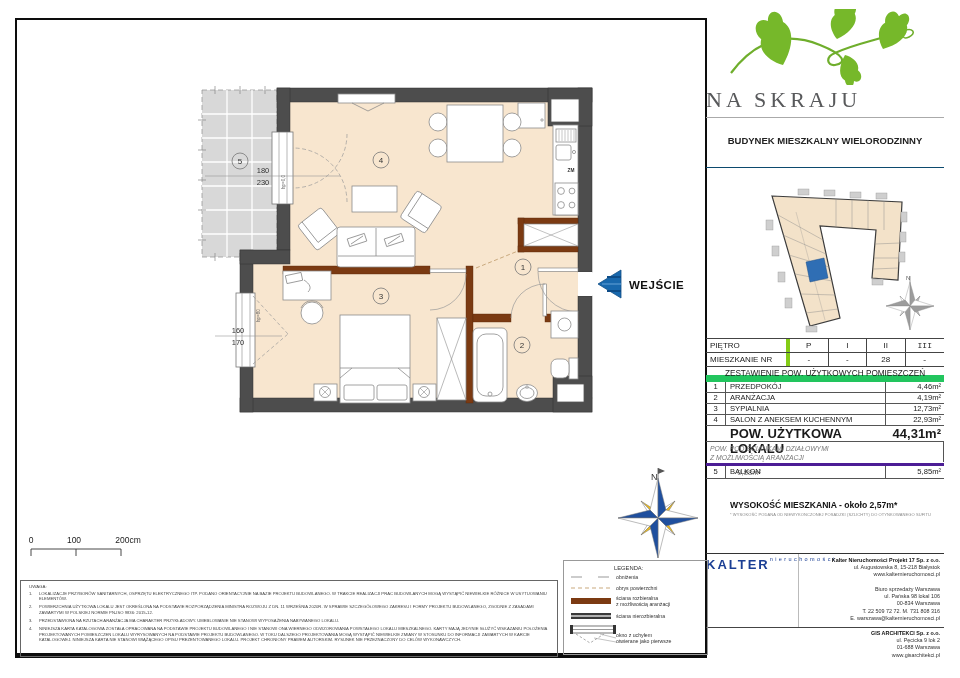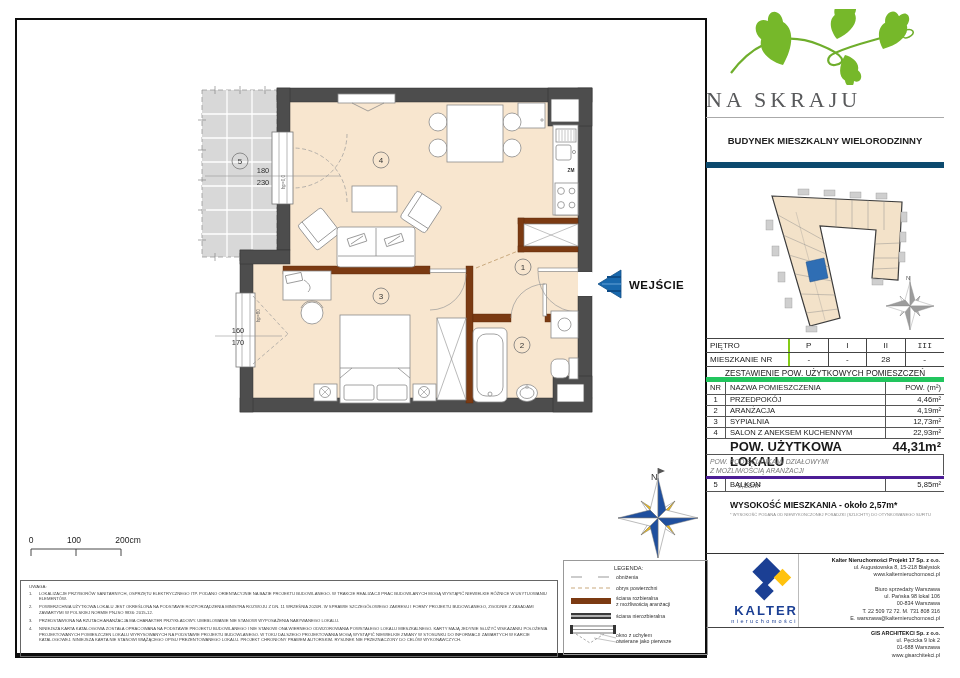--- a/index.html
+++ b/index.html
@@ -9,47 +9,47 @@
   .page{position:absolute;left:15px;top:18px;width:929px;height:640px;
         border:2px solid #0d0d0d;border-bottom-width:5px;background:#fff;box-sizing:border-box;}
   svg{display:block;}
   
   .right-panel{position:absolute;left:705px;top:18px;width:240px;height:640px;
                border-left:2px solid #0d0d0d;box-sizing:border-box;background:#fff;}
   .logo-box{position:absolute;left:706px;top:9px;width:238px;height:108px;text-align:left;
             border-bottom:1px solid #aaa;}
   .logo-title{font-family:"Liberation Serif", serif;font-size:22px;letter-spacing:4px;color:#58595b;margin-top:2px;}
   .building-box{position:absolute;left:706px;top:129px;width:238px;height:39px;text-align:center;
-                border-bottom:6px solid #0c4a6e;padding-top:6px;box-sizing:border-box;}
+                border-bottom:1px solid #0c4a6e;padding-top:6px;box-sizing:border-box;}
   .building-box div{font-size:9.5px;font-weight:600;line-height:12px;color:#222;}
   .siteplan-box{position:absolute;left:706px;top:168px;width:238px;height:170px;}
   .floor-table{position:absolute;left:706px;top:338px;width:238px;height:28px;
                border-top:1px solid #444;font-size:8px;}
   .ft-row{display:flex;height:14px;line-height:13px;border-bottom:1px solid #444;box-sizing:border-box;}
-  .ft-label{width:84px;padding-left:4px;border-right:2px solid #84cc16;box-sizing:border-box;}
+  .ft-label{width:84px;padding-left:4px;border-right:4px solid #84cc16;box-sizing:border-box;}
   .ft-cell{width:38.5px;text-align:center;border-right:1px solid #444;box-sizing:border-box;}
   .ft-cell:last-child{border-right:none;font-family:Liberation Mono, monospace;}
   .areas-title{position:absolute;left:706px;top:366px;width:238px;height:16px;line-height:16px;
-               text-align:center;font-size:8.2px;border-bottom:5px solid #22c55e;box-sizing:border-box;}
+               text-align:center;font-size:8.2px;border-bottom:7px solid #22c55e;box-sizing:border-box;}
   .areas-table{position:absolute;left:706px;top:382px;width:238px;font-size:7.6px;}
   .arow{display:flex;border-bottom:1px solid #555;box-sizing:border-box;}
   .c-nr{width:20px;text-align:center;border-right:1px solid #555;box-sizing:border-box;}
   .c-name{flex:1;padding-left:4px;border-right:1px solid #555;box-sizing:border-box;}
   .c-area{width:58px;text-align:right;padding-right:3px;box-sizing:border-box;}
   .h13{height:13px;line-height:12px;} .h11{height:11px;line-height:10.5px;}
   .total-row{display:flex;height:15px;line-height:15px;border-bottom:1px solid #555;font-weight:bold;font-size:13px;}
   .total-label{flex:1;padding-left:24px;}
   .part-row{display:flex;height:24px;border-bottom:3px solid #4c1d95;box-sizing:border-box;color:#777;flex-direction:column;}
   .part-name{font-style:italic;font-size:6.8px;line-height:8.5px;padding-top:3px;}
   .height-box{position:absolute;left:706px;top:492px;width:238px;height:60px;padding:8px 6px 0 24px;box-sizing:border-box;}
   .height-main{font-size:8.6px;font-weight:bold;color:#111;}
   .height-foot{font-size:4px;color:#888;margin-top:2px;letter-spacing:0.1px;}
   .company-box{position:absolute;left:706px;top:553px;width:238px;height:105px;border-top:1px solid #333;box-sizing:border-box;}
-  .kalter-cell{position:absolute;left:706px;top:556px;width:92px;height:72px;display:flex;flex-direction:column;
-               align-items:flex-end;justify-content:flex-start;}
+  .kalter-cell{position:absolute;left:706px;top:556px;width:92px;height:72px;display:flex;flex-direction:row;
+               align-items:flex-start;justify-content:flex-start;}
   .kalter-name{font-size:13px;font-weight:bold;letter-spacing:2px;color:#1b3f94;margin-top:1px;}
   .kalter-sub{font-size:5.5px;letter-spacing:2.4px;color:#1b3f94;}
   .vline{position:absolute;left:798px;top:554px;width:1px;height:73px;background:#bbb;}
   .co-block{position:absolute;right:20px;text-align:right;font-size:5.4px;line-height:7.2px;color:#333;}
   .co-bold{font-weight:bold;color:#111;}
   .gis-divider{position:absolute;left:706px;top:627px;width:238px;height:1px;background:#444;}
   
   .legend-box{position:absolute;left:563px;top:560px;width:145px;height:95px;border:1px solid #999;
               box-sizing:border-box;padding:4px 5px 0 6px;font-size:5.2px;color:#333;}
   .lg-title{font-size:5.8px;margin-bottom:3px;padding-left:44px;}
@@ -444,25 +444,20 @@
     <div class="ft-cell">-</div>
     <div class="ft-cell">-</div>
     <div class="ft-cell">28</div>
     <div class="ft-cell">-</div>
   </div>
 </div>
 
 <div class="areas-title">ZESTAWIENIE POW. UŻYTKOWYCH POMIESZCZEŃ</div>
 
 <div class="areas-table">
-  <div class="arow h13">
-    <div class="c-nr">NR</div>
-    <div class="c-name">NAZWA POMIESZCZENIA</div>
-    <div class="c-area">POW. (m²)</div>
-  </div>
   <div class="arow h11">
     <div class="c-nr">1</div>
     <div class="c-name">PRZEDPOKÓJ</div>
     <div class="c-area">4,46m²</div>
   </div>
   <div class="arow h11">
     <div class="c-nr">2</div>
     <div class="c-name">ARANŻACJA</div>
     <div class="c-area">4,19m²</div>
   </div>

